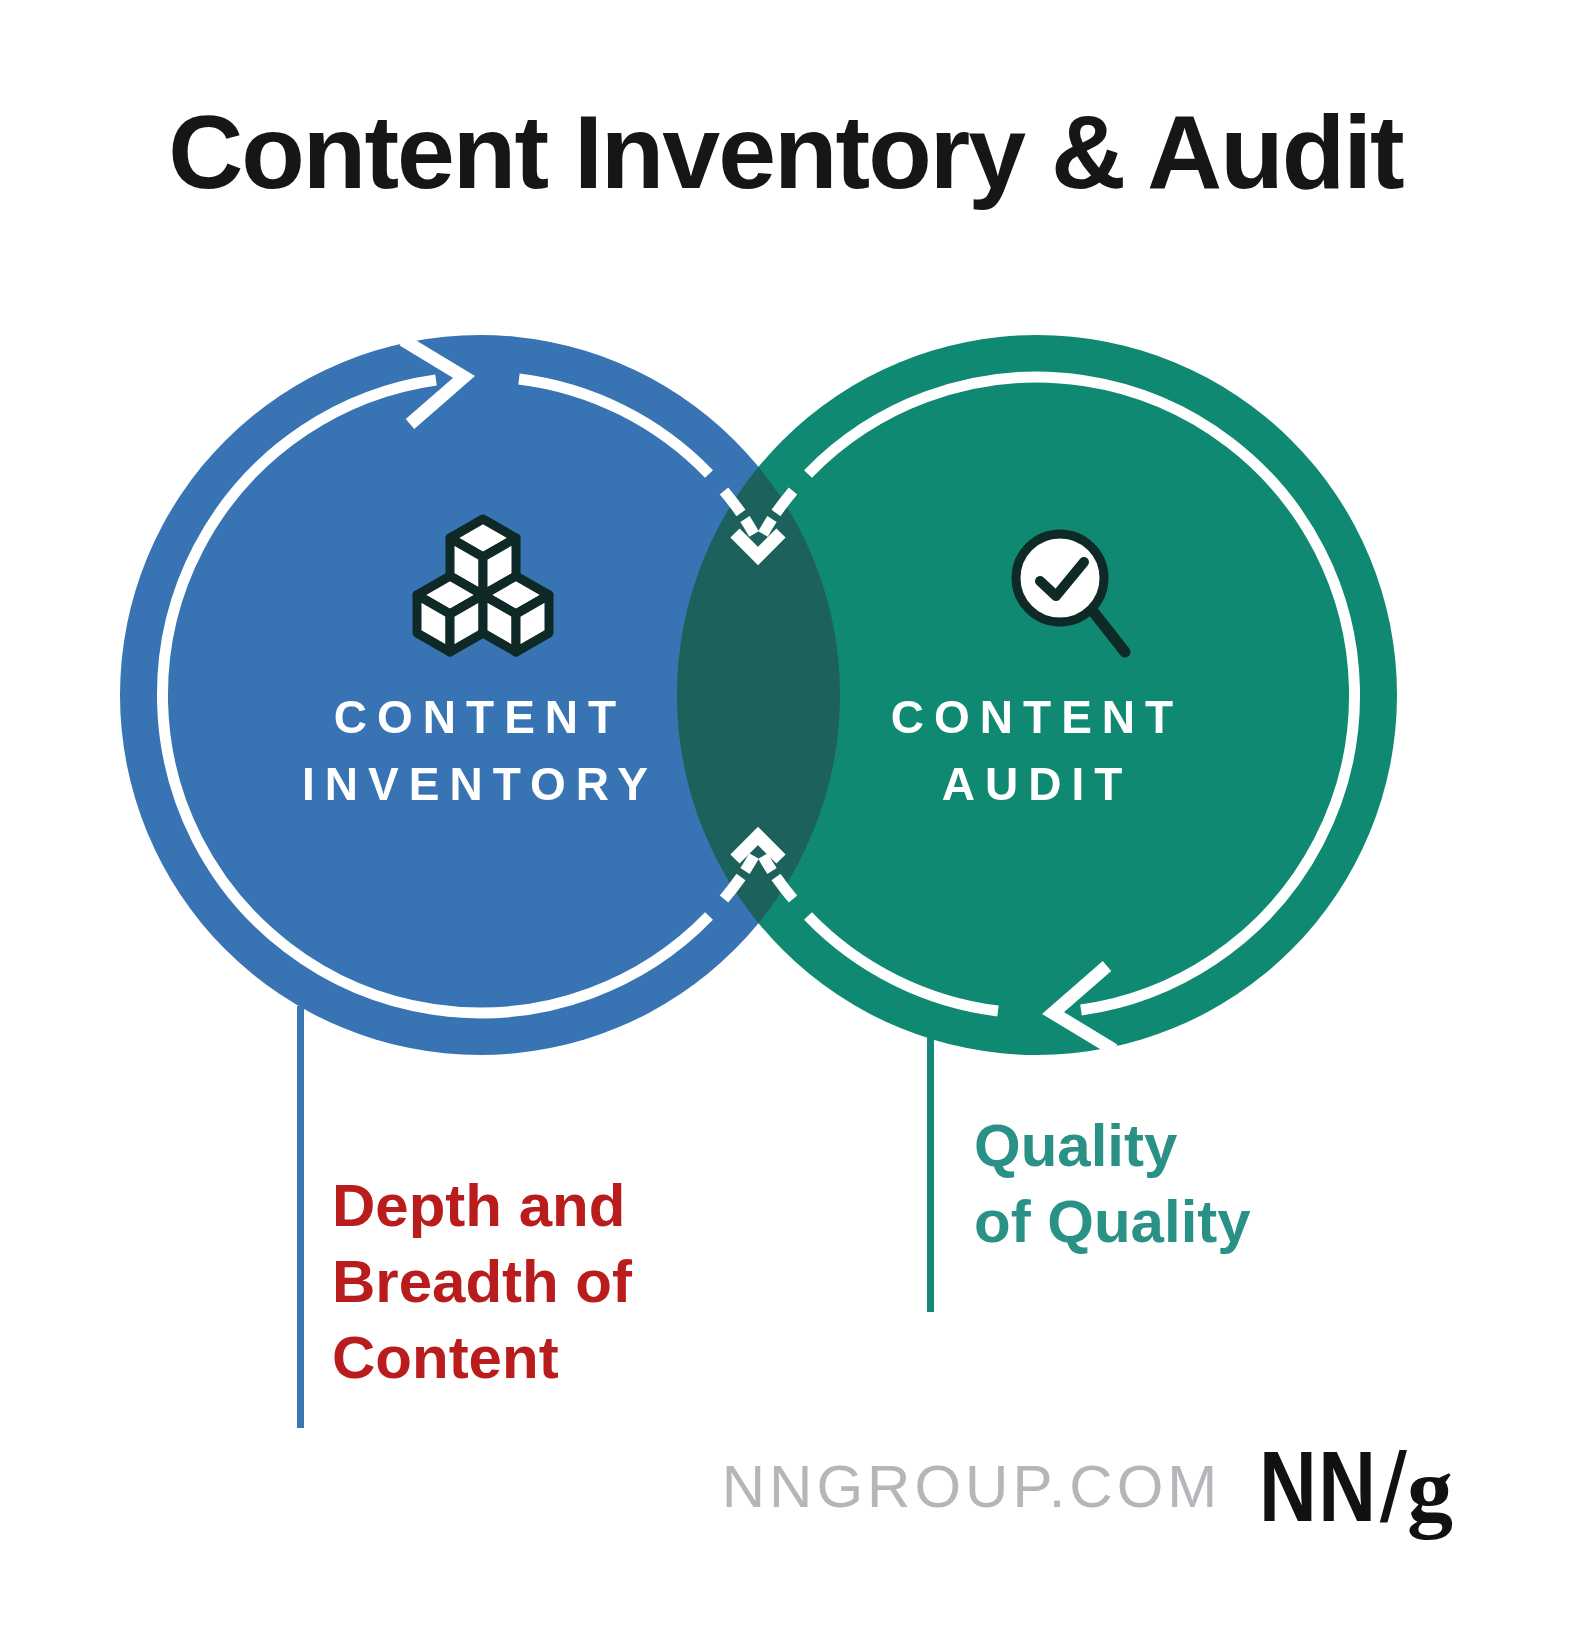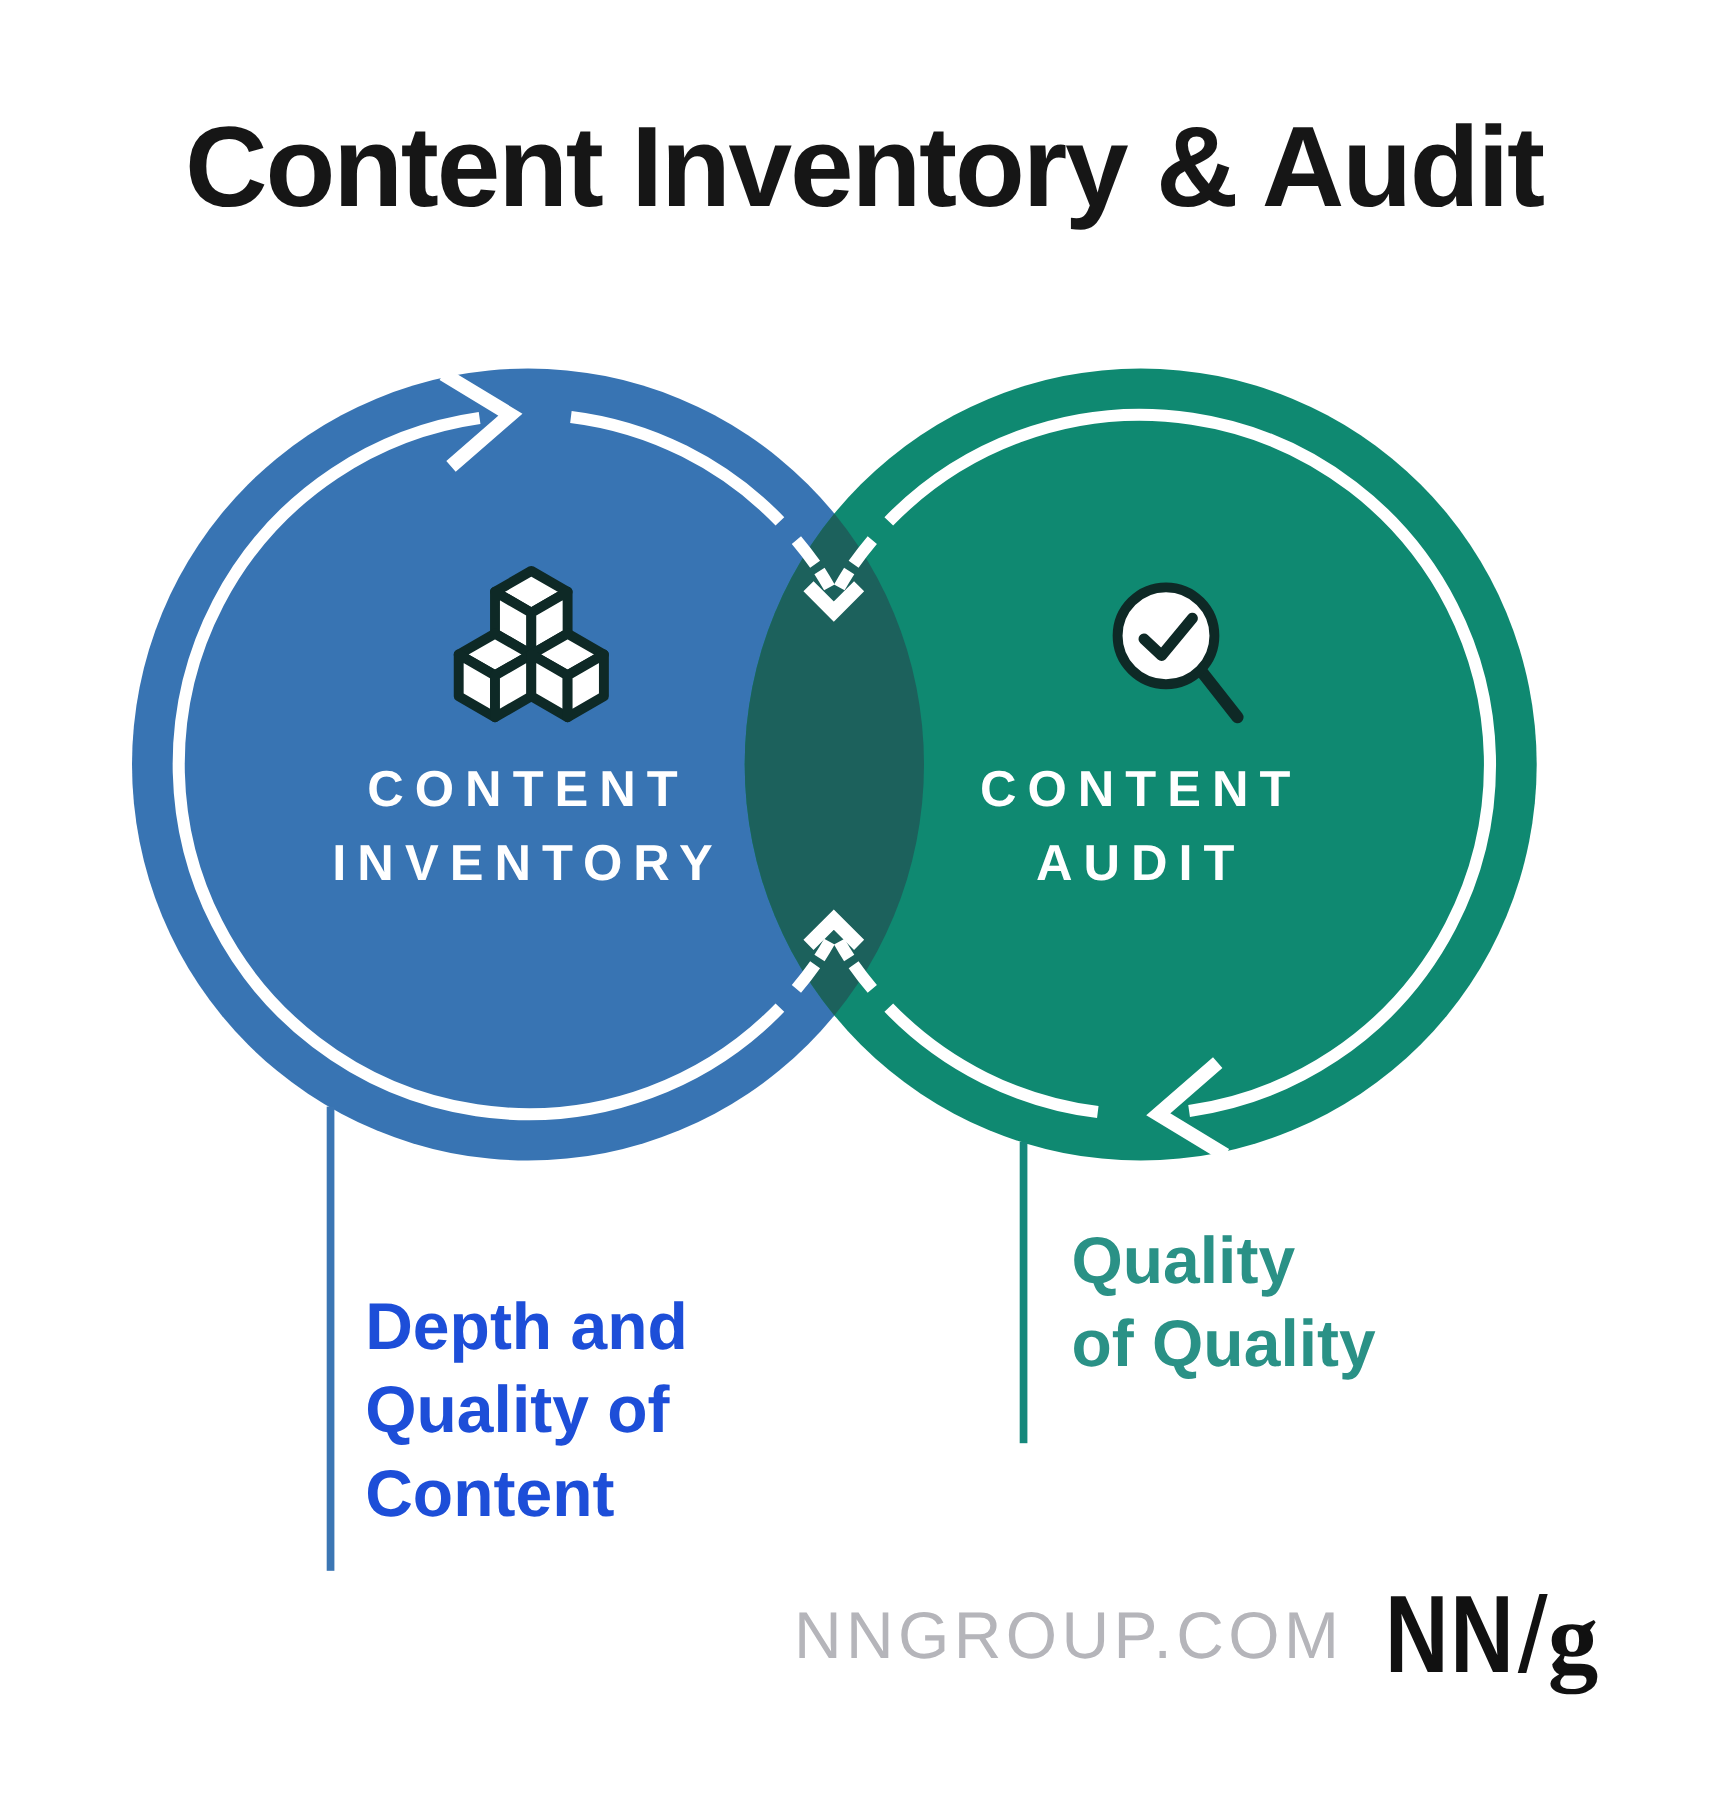--- a/index.html
+++ b/index.html
@@ -27,21 +27,21 @@
     font-weight:700;
     letter-spacing:10px;
     fill:#ffffff;
   }
   .caption{
     position:absolute;
     font-weight:700;
     font-size:60px;
     line-height:76px;
   }
-  .caption-inventory{left:332px;top:1168px;color:#1d4ed8;}
+  .caption-inventory{left:332px;top:1168px;color:#b91c1c;}
   .caption-audit{left:974px;top:1108px;color:#2A9186;}
   .footer{
     position:absolute;
     top:1429px;right:118px;
     display:flex;
     align-items:center;
   }
   .site{
     font-size:60px;
     font-weight:400;
@@ -137,21 +137,21 @@
     <text class="circle-label" x="480" y="800" text-anchor="middle">INVENTORY</text>
     <text class="circle-label" x="1037" y="733" text-anchor="middle">CONTENT</text>
     <text class="circle-label" x="1037" y="800" text-anchor="middle">AUDIT</text>
 
     <rect x="297" y="1006" width="7" height="422" fill="#3B76B4"></rect>
     <rect x="927" y="1038" width="7" height="274" fill="#15887B"></rect>
   </svg>
 
   <div class="caption caption-inventory">
     <div>Depth and</div>
-    <div>Quality of</div>
+    <div>Breadth of</div>
     <div>Content</div>
   </div>
   <div class="caption caption-audit">
     <div>Quality</div>
     <div>of Quality</div>
   </div>
 
   <div class="footer">
     <span class="site">NNGROUP.COM</span>
     <span class="logo">

